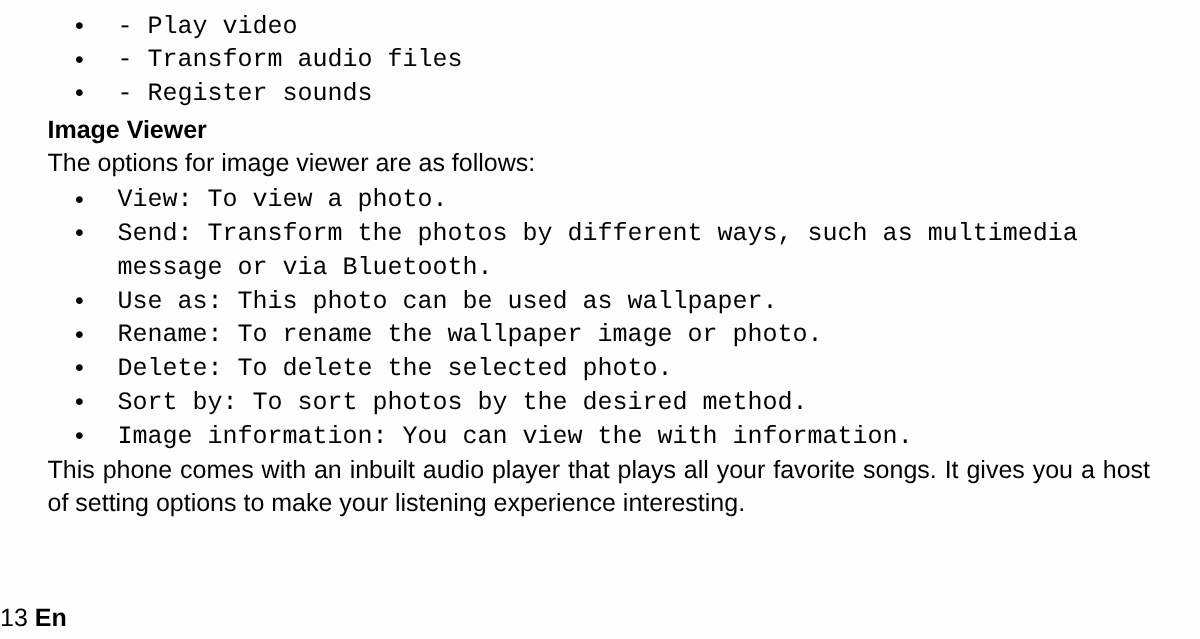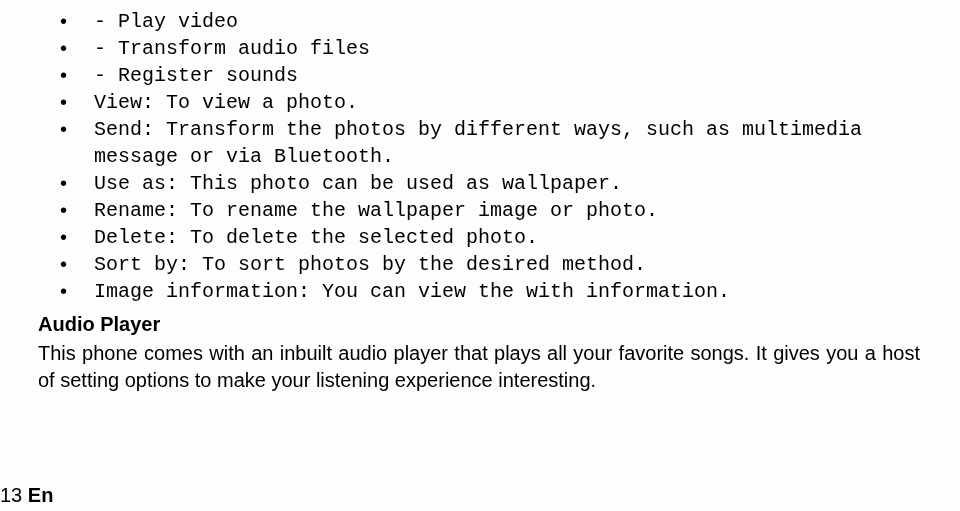--- a/index.html
+++ b/index.html
@@ -74,20 +74,22 @@
   </div>
   <div class="tight-item">
     <span class="dot">•</span>
     <span class="dash-text">- Transform audio files</span>
   </div>
   <div class="tight-item">
     <span class="dot">•</span>
     <span class="dash-text">- Register sounds</span>
   </div>
 
+  <div class="heading">Image Viewer</div>
+  <div class="intro">The options for image viewer are as follows:</div>
 
   <div class="tight-item">
     <span class="dot">•</span>
     <span class="dash-text">View: To view a photo.</span>
   </div>
   <div class="tight-item">
     <span class="dot">•</span>
     <span class="dash-text">Send: Transform the photos by different ways, such as multimedia message or via Bluetooth.</span>
   </div>
   <div class="tight-item">
@@ -104,21 +106,20 @@
   </div>
   <div class="tight-item">
     <span class="dot">•</span>
     <span class="dash-text">Sort by: To sort photos by the desired method.</span>
   </div>
   <div class="tight-item">
     <span class="dot">•</span>
     <span class="dash-text">Image information: You can view the with information.</span>
   </div>
 
-  <div class="heading2">Audio Player</div>
   <div class="just">This phone comes with an inbuilt audio player that plays all your favorite songs. It gives you a host of setting options to make your listening experience interesting.</div>
 
 </div>
 
 <div class="footer">
   <span>13</span>
   <span class="en">
     <span class="shadow">En</span>
     <span>En</span>
   </span>

